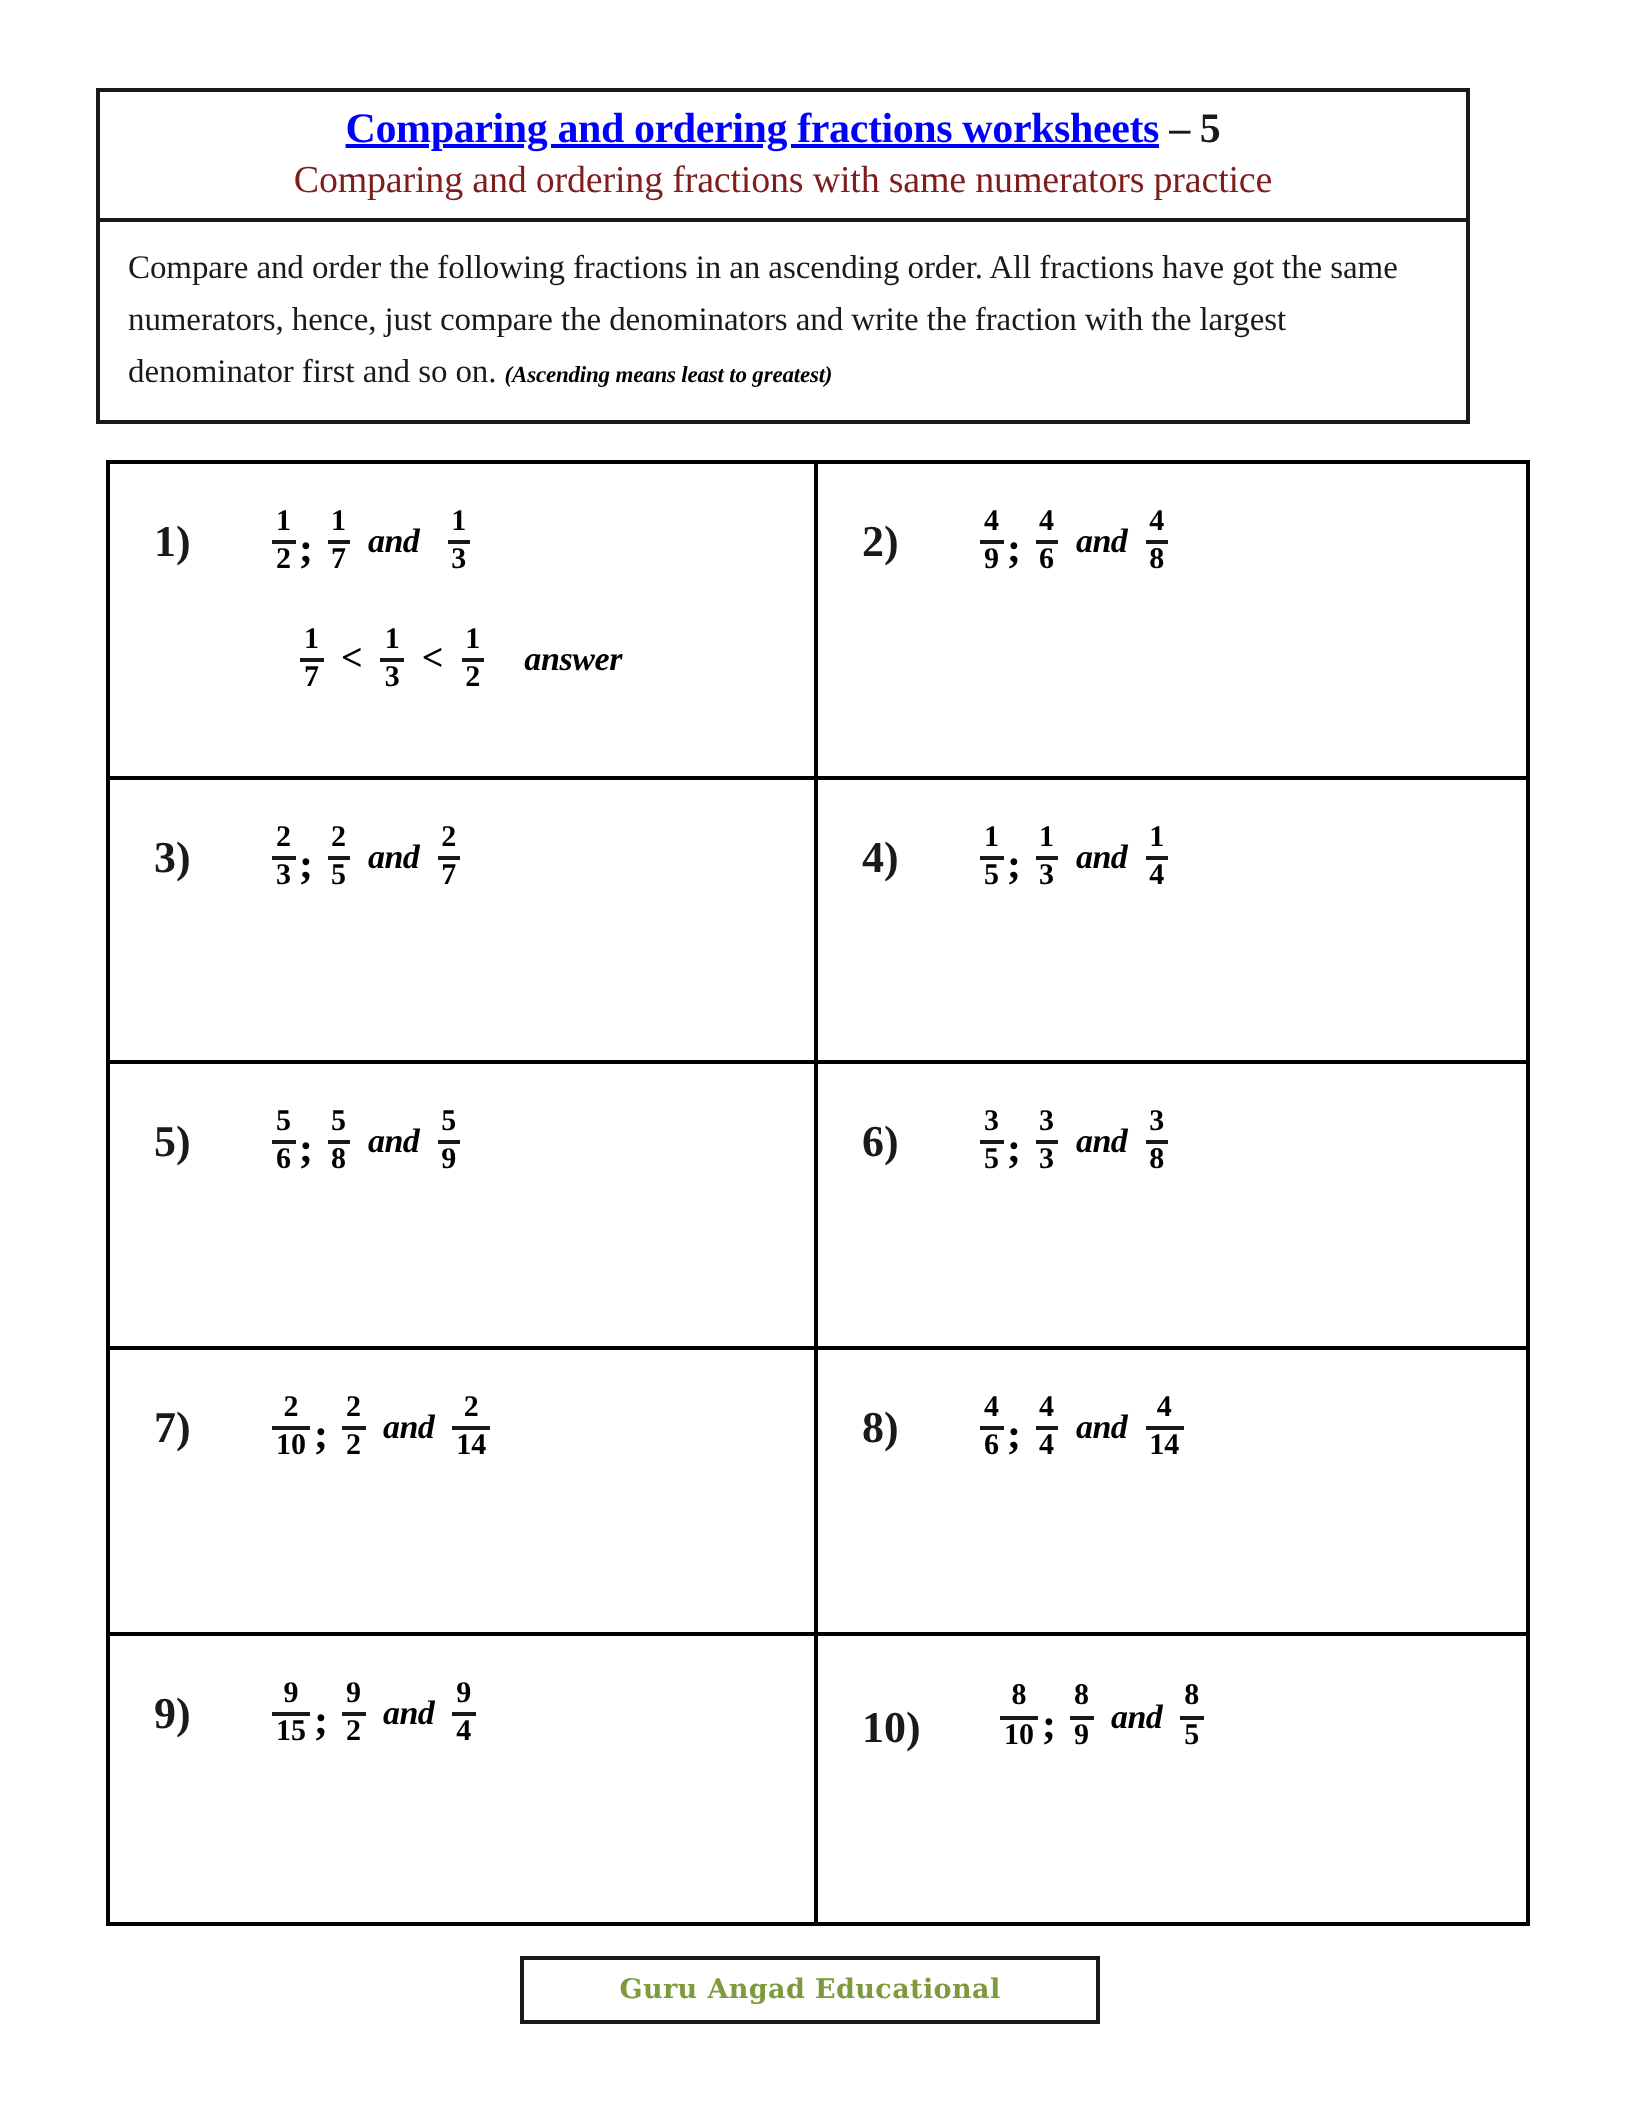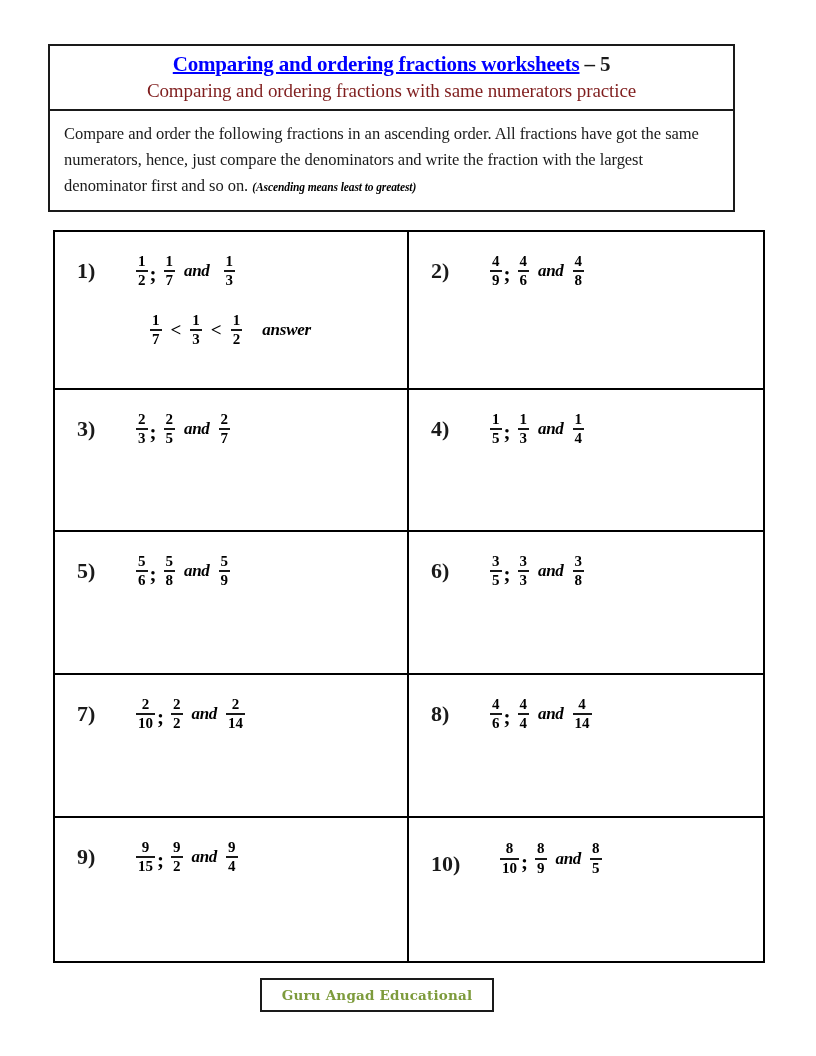--- a/index.html
+++ b/index.html
@@ -167,21 +167,21 @@
     font-weight: bold;
     margin-left: 19px;
     letter-spacing: -0.2px;
   }
 
   
   #footer-box {
     position: absolute;
     left: 260px;
     top: 978px;
-    width: 234px;
+    width: 290px;
     height: 34px;
     border: 2px solid #1a1a1a;
     box-sizing: border-box;
     display: flex;
     align-items: center;
     justify-content: center;
     background: #ffffff;
   }
   #footer-text {
     font-size: 13.5px;

